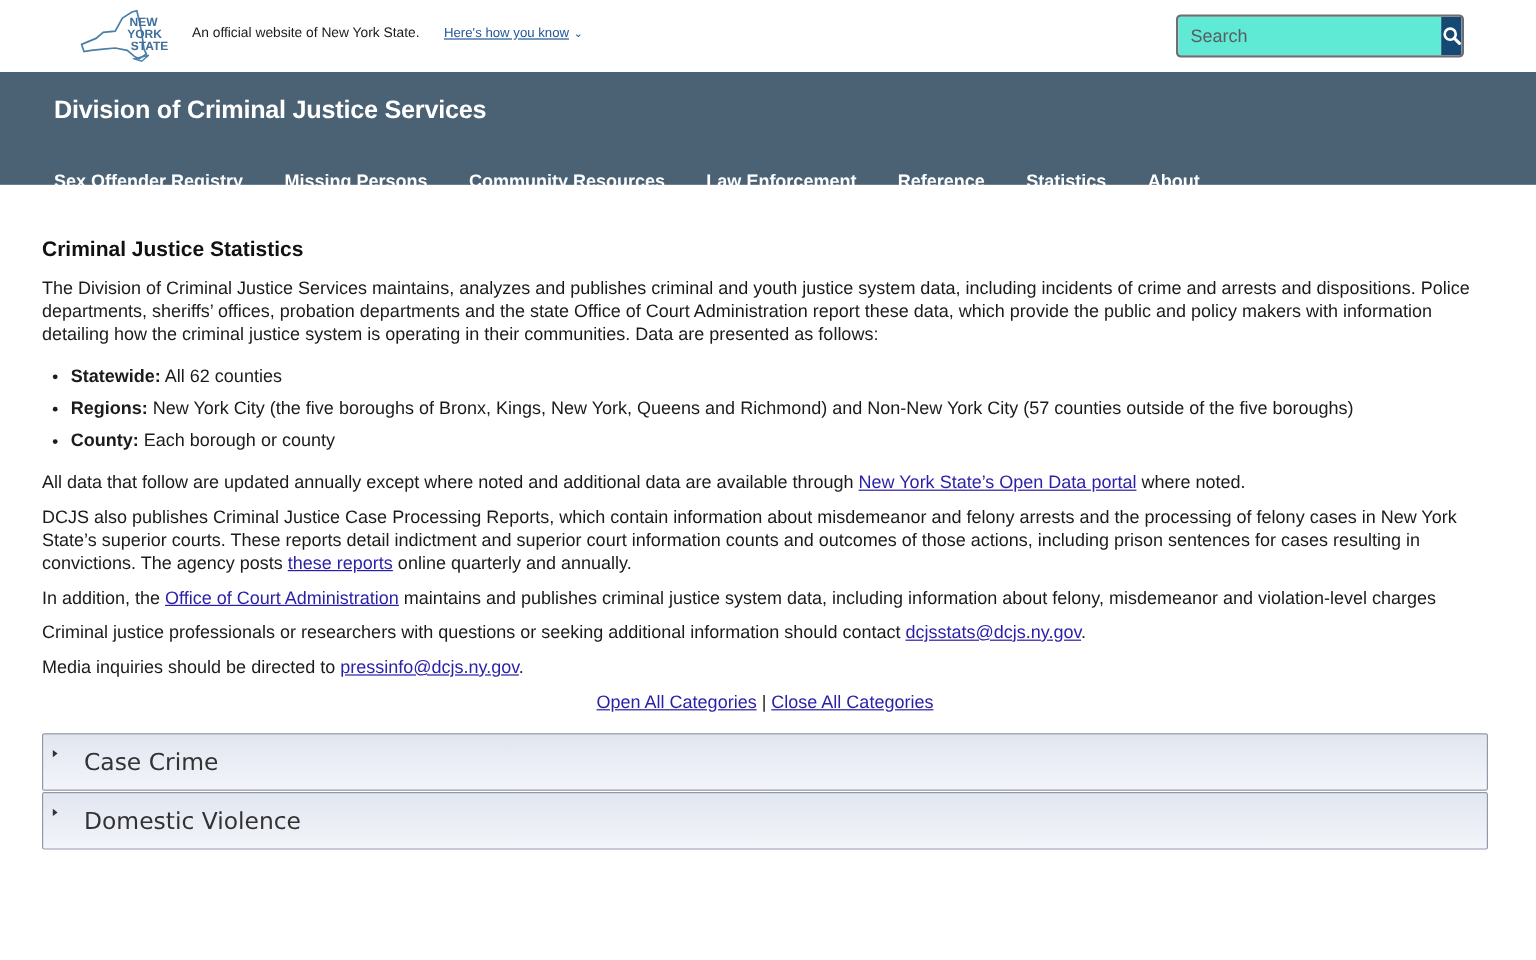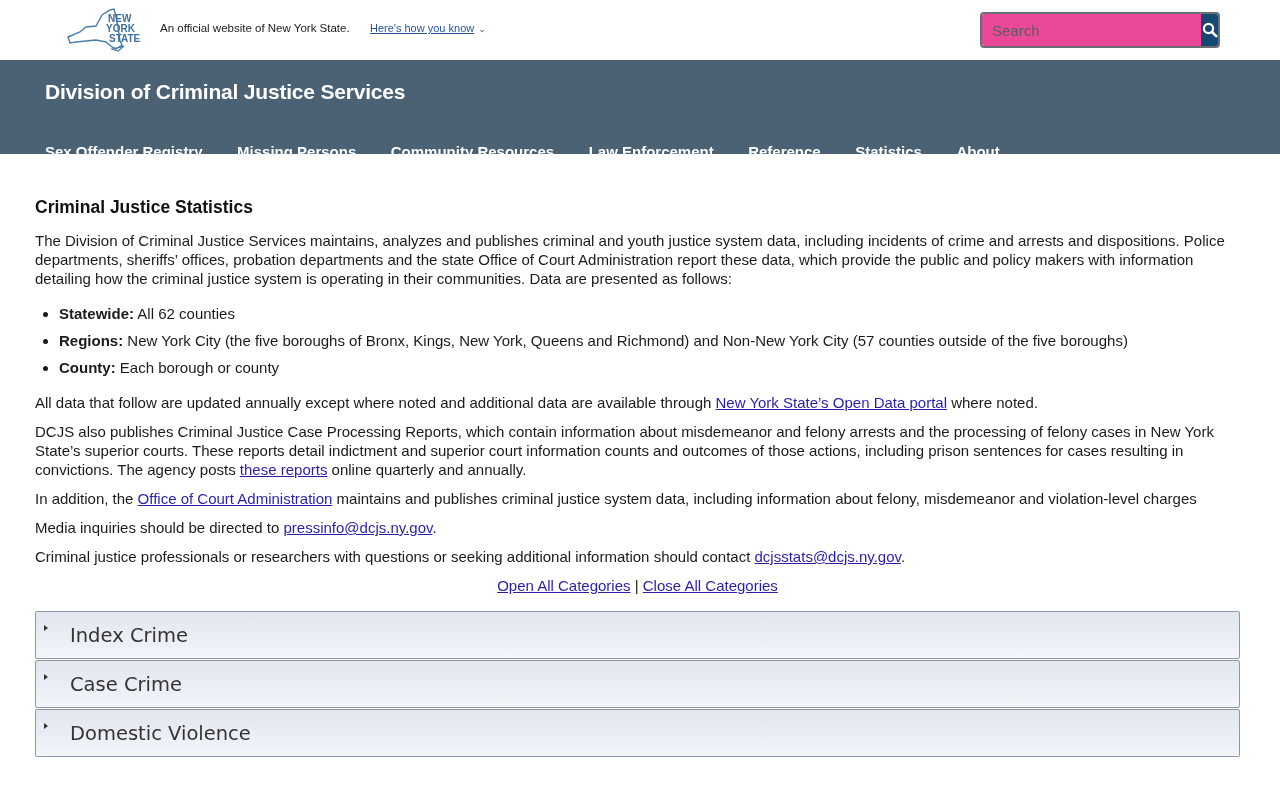--- a/index.html
+++ b/index.html
@@ -6,21 +6,21 @@
     html, body { width: 1280px; height: 800px; overflow: hidden; background: #ffffff; }
     body { font-family: "Liberation Sans", "DejaVu Sans", sans-serif; color: #1b1b1b; }
 
     
     .uni-header { height: 60px; background: #ffffff; position: relative; }
     .ny-logo { position: absolute; left: 66px; top: 7px; width: 78px; height: 48px; }
     .official { position: absolute; left: 160px; top: 22px; font-size: 11.5px; color: #1b1b1b; }
     .how-know { position: absolute; left: 370px; top: 22px; font-size: 11px; color: #245698; text-decoration: underline; cursor: pointer; }
     .how-know .chev { display: inline-block; margin-left: 4px; font-size: 9px; text-decoration: none; }
     .search-wrap { position: absolute; left: 980px; top: 12px; width: 240px; height: 36px; border: 2px solid #6b6e72; border-radius: 4px; overflow: hidden; display: flex; }
-    .search-input { flex: 1; border: none; outline: none; font-family: "Liberation Sans", sans-serif; font-size: 15px; padding: 0 10px; color: #333; background: #ec4899; }
+    .search-input { flex: 1; border: none; outline: none; font-family: "Liberation Sans", sans-serif; font-size: 15px; padding: 0 10px; color: #333; background: #5eead4; }
     .search-input::placeholder { color: #5a5d61; }
     .search-btn { width: 42px; background: #154973; border: none; display: flex; align-items: center; justify-content: center; cursor: pointer; }
 
     
     .agency { height: 94px; background: #4b6275; position: relative; }
     .agency-title { position: absolute; left: 45px; top: 20px; font-size: 21px; font-weight: bold; color: #ffffff; letter-spacing: -0.2px; }
     .nav { position: absolute; left: 45px; top: 83px; display: flex; }
     .nav-item { color: #ffffff; font-size: 15px; font-weight: bold; margin-right: 34.5px; cursor: pointer; white-space: nowrap; }
 
     
@@ -88,34 +88,30 @@
     <li><b>Regions:</b><span> New York City (the five boroughs of Bronx, Kings, New York, Queens and Richmond) and Non-New York City (57 counties outside of the five boroughs)</span></li>
     <li><b>County:</b><span> Each borough or county</span></li>
   </ul>
 
   <p class="p-open"><span>All data that follow are updated annually except where noted and additional data are available through </span><a class="link">New York State’s Open Data portal</a><span> where noted.</span></p>
 
   <p class="p-gap"><span>DCJS also publishes Criminal Justice Case Processing Reports, which contain information about misdemeanor and felony arrests and the processing of felony cases in New York State’s superior courts. These reports detail indictment and superior court information counts and outcomes of those actions, including prison sentences for cases resulting in convictions. The agency posts </span><a class="link">these reports</a><span> online quarterly and annually.</span></p>
 
   <p class="p-gap"><span>In addition, the </span><a class="link">Office of Court Administration</a><span> maintains and publishes criminal justice system data, including information about felony, misdemeanor and violation-level charges</span></p>
 
+  <p class="p-gap"><span>Criminal justice professionals or researchers with questions or seeking additional information should contact </span><a class="link">dcjsstats@dcjs.ny.gov</a><span>.</span></p>
+
   <p class="p-gap"><span>Media inquiries should be directed to </span><a class="link">pressinfo@dcjs.ny.gov</a><span>.</span></p>
-
-  <p class="p-gap"><span>Criminal justice professionals or researchers with questions or seeking additional information should contact </span><a class="link">dcjsstats@dcjs.ny.gov</a><span>.</span></p>
 
   <div class="toggle-row">
     <a class="link">Open All Categories</a><span style="white-space:pre"> | </span><a class="link">Close All Categories</a>
   </div>
 
 
   <div class="accordion">
-    <div class="acc-item">
-      <span class="tri"></span>
-      <span class="acc-label">Index Crime</span>
-    </div>
     <div class="acc-item">
       <span class="tri"></span>
       <span class="acc-label">Case Crime</span>
     </div>
     <div class="acc-item">
       <span class="tri"></span>
       <span class="acc-label">Domestic Violence</span>
     </div>
   </div>
 </main>

